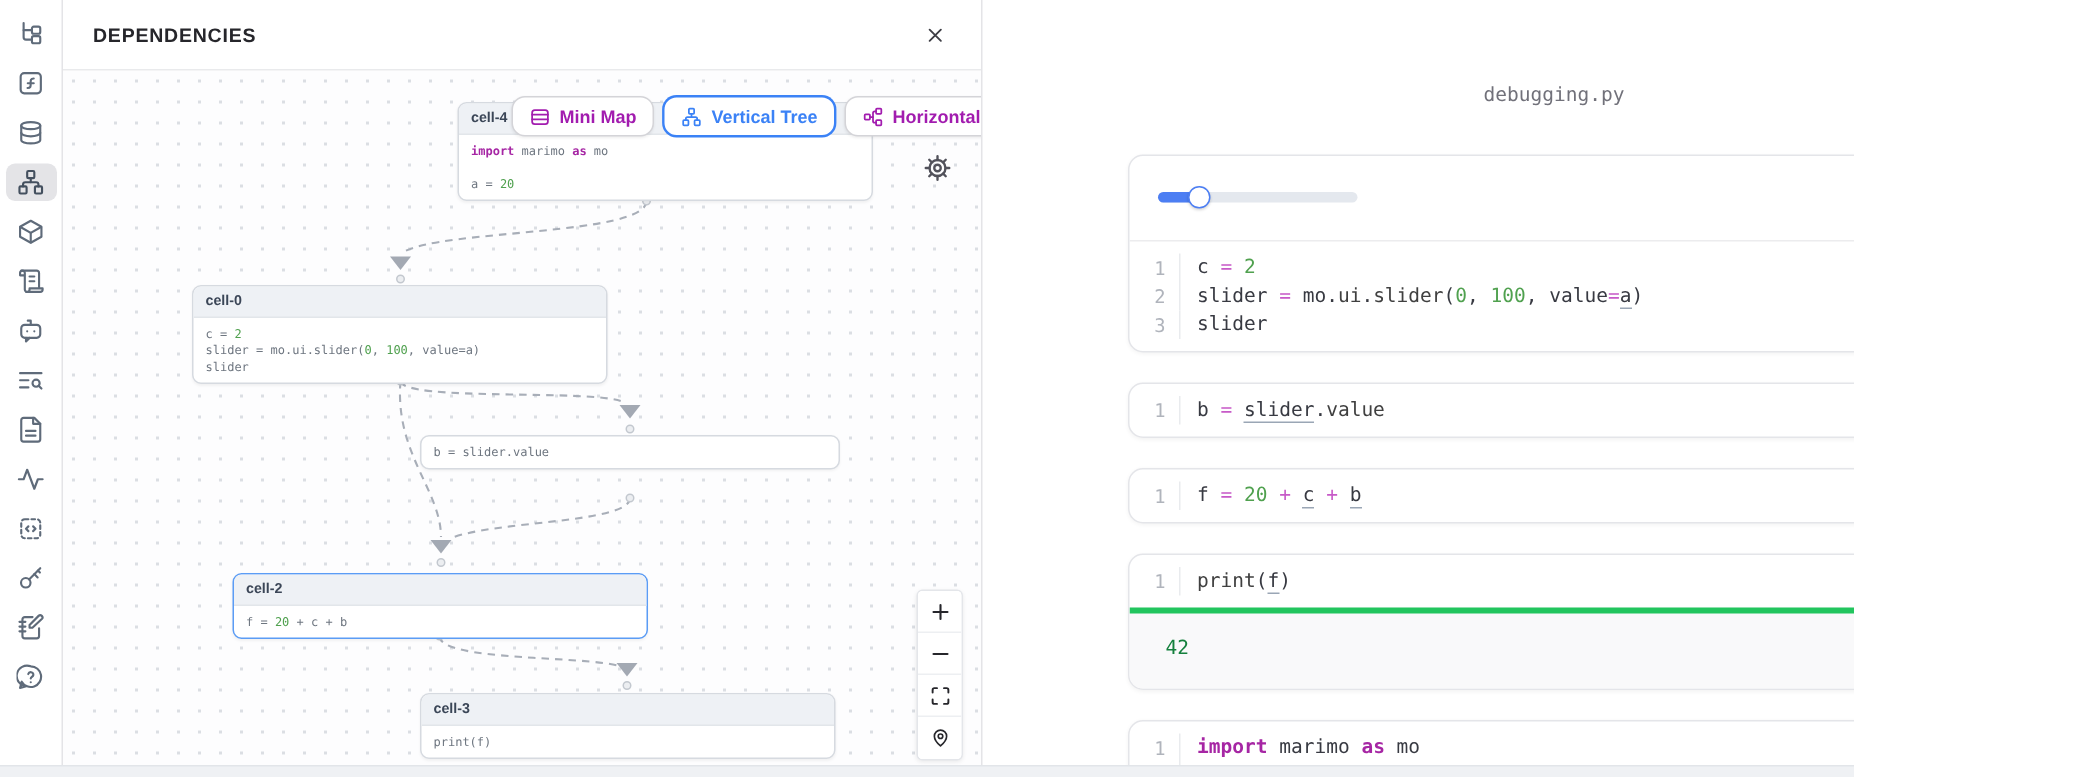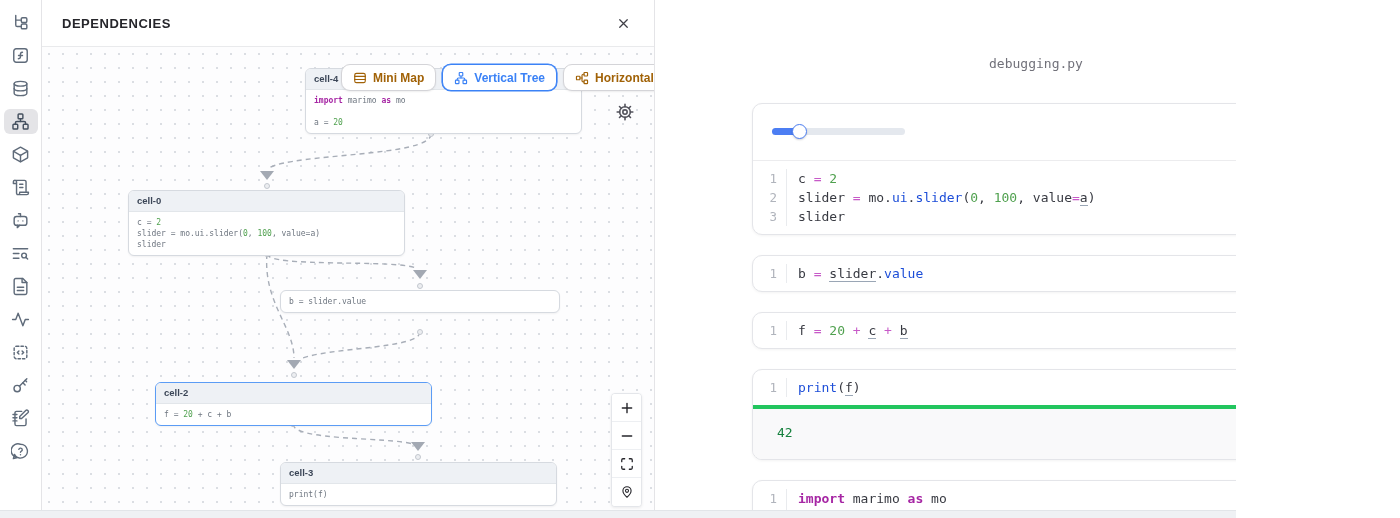--- a/index.html
+++ b/index.html
@@ -14,21 +14,21 @@
 .rail-item svg{width:19px;height:19px}
 .rail-item.active{background:#e4e4e7;color:#44505f}
 
 
 .panel{position:absolute;left:42px;top:0;width:613px;height:510px;background:#fff;border-right:1px solid #e4e4e7;z-index:2}
 .panel-header{height:47px;border-bottom:1px solid #e9eaec;display:flex;align-items:center;justify-content:space-between;padding:0 20px;background:#fff;position:relative;z-index:4}
 .panel-title{font-size:13px;font-weight:bold;color:#26262b;letter-spacing:.04em}
 .panel-close{width:22px;height:22px;display:flex;align-items:center;justify-content:center;color:#3f3f46;cursor:pointer}
 .canvas{position:absolute;left:0;top:47px;width:612px;height:463px;overflow:hidden;background-color:#fdfdfe;background-image:radial-gradient(#dbdee3 1px,transparent 1.2px);background-size:14px 14px}
 .graph-toolbar{position:absolute;left:299px;top:17px;display:flex;gap:6px;z-index:3}
-.view-btn{height:27px;padding:0 11px;display:flex;align-items:center;gap:6px;background:#fff;border:1px solid #d4d4d8;border-radius:9px;font-size:12px;font-weight:600;color:#a16207;box-shadow:0 1px 2px rgba(0,0,0,.07);cursor:pointer;font-family:inherit;white-space:nowrap}
+.view-btn{height:27px;padding:0 11px;display:flex;align-items:center;gap:6px;background:#fff;border:1px solid #d4d4d8;border-radius:9px;font-size:12px;font-weight:600;color:#a21caf;box-shadow:0 1px 2px rgba(0,0,0,.07);cursor:pointer;font-family:inherit;white-space:nowrap}
 .view-btn svg{width:14px;height:14px}
 .view-btn.active{border-color:#3b82f6;color:#3b82f6;box-shadow:0 0 0 .6px #3b82f6}
 .graph-gear{position:absolute;left:573px;top:55px;width:20px;height:20px;color:#52525b;cursor:pointer;z-index:3}
 .edges{position:absolute;inset:0;z-index:1;pointer-events:none}
 .g-cell{position:absolute;background:#fff;border:1px solid #d6dae0;border-radius:6px;box-shadow:0 1px 2px rgba(0,0,0,.05);z-index:2;overflow:hidden;cursor:pointer}
 .g-cell.selected{border:1.5px solid #5b9cf5}
 .g-head{background:#eef1f5;border-bottom:1px solid #e2e6ea;padding:4px 8px;font-size:9.5px;font-weight:bold;color:#3b4657;height:21px}
 .g-body{padding:5px 8px;font-family:"DejaVu Sans Mono",monospace;font-size:8px;line-height:11px;white-space:pre}
 .g-line{height:11px}
 .g-cell .tk-p{color:#6e7680}
@@ -36,21 +36,21 @@
 .zoom-btn{height:28px;display:flex;align-items:center;justify-content:center;color:#26262b;background:#fff;border-bottom:1px solid #edeff2;cursor:pointer}
 .zoom-btn:last-child{border-bottom:none}
 .zoom-btn svg{width:14px;height:14px}
 
 
 .tk{white-space:pre}
 .tk-p{color:#383a42}
 .tk-k{color:#a626a4;font-weight:bold}
 .tk-o{color:#c75ac8}
 .tk-n{color:#50a14f}
-.tk-b{color:#1d4ed8}
+.tk-b{color:#404040}
 .tk-u{color:#383a42;border-bottom:1.5px solid #9aa6b5}
 
 
 .main{position:absolute;left:664px;top:0;width:744px;height:510px;background:#fff}
 .filename{position:absolute;top:56px;left:0;width:744px;text-align:center;font-family:"DejaVu Sans Mono",monospace;font-size:13px;color:#71717a}
 .top-actions{position:absolute;top:13px;right:16px;display:flex;gap:11px}
 .circle-btn{width:28px;height:28px;border-radius:50%;background:#fff;border:1px solid #e4e4e7;box-shadow:0 1px 2px rgba(0,0,0,.09);display:flex;align-items:center;justify-content:center;color:#52525b;cursor:pointer}
 .circle-btn svg{width:14px;height:14px}
 .circle-btn.danger{background:#fadcdc;border-color:#f2bebe;color:#d95f5f}
 .nb-cells{position:absolute;inset:0}

